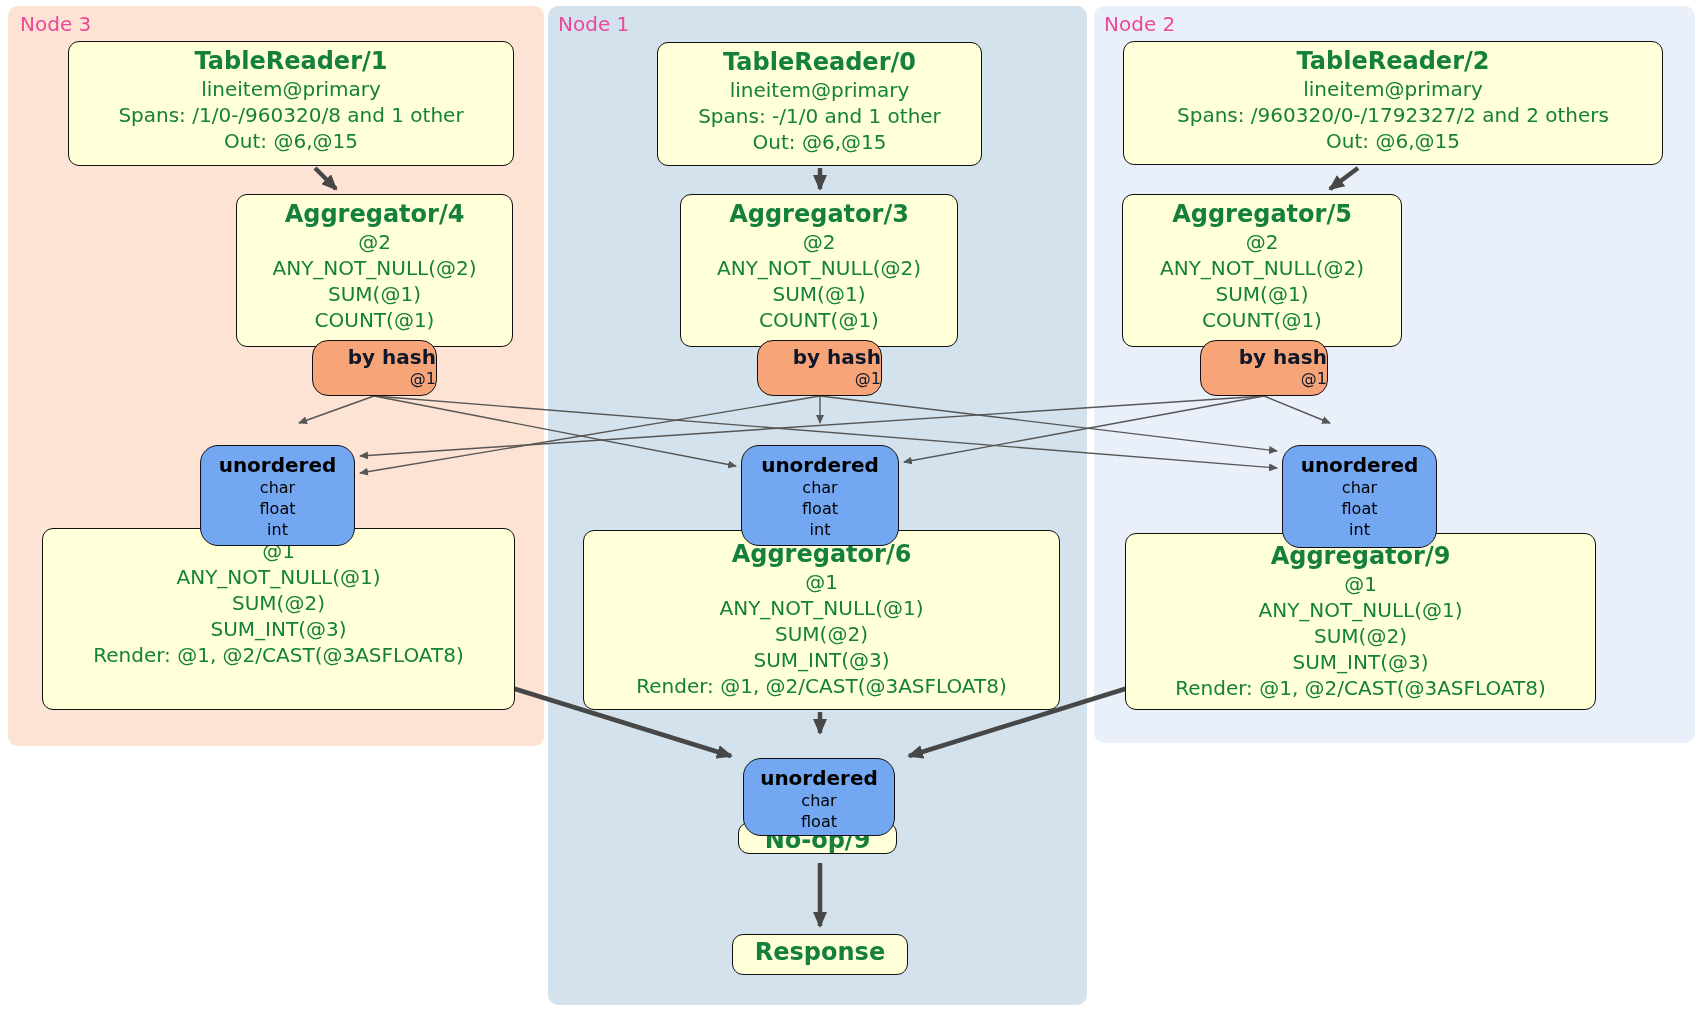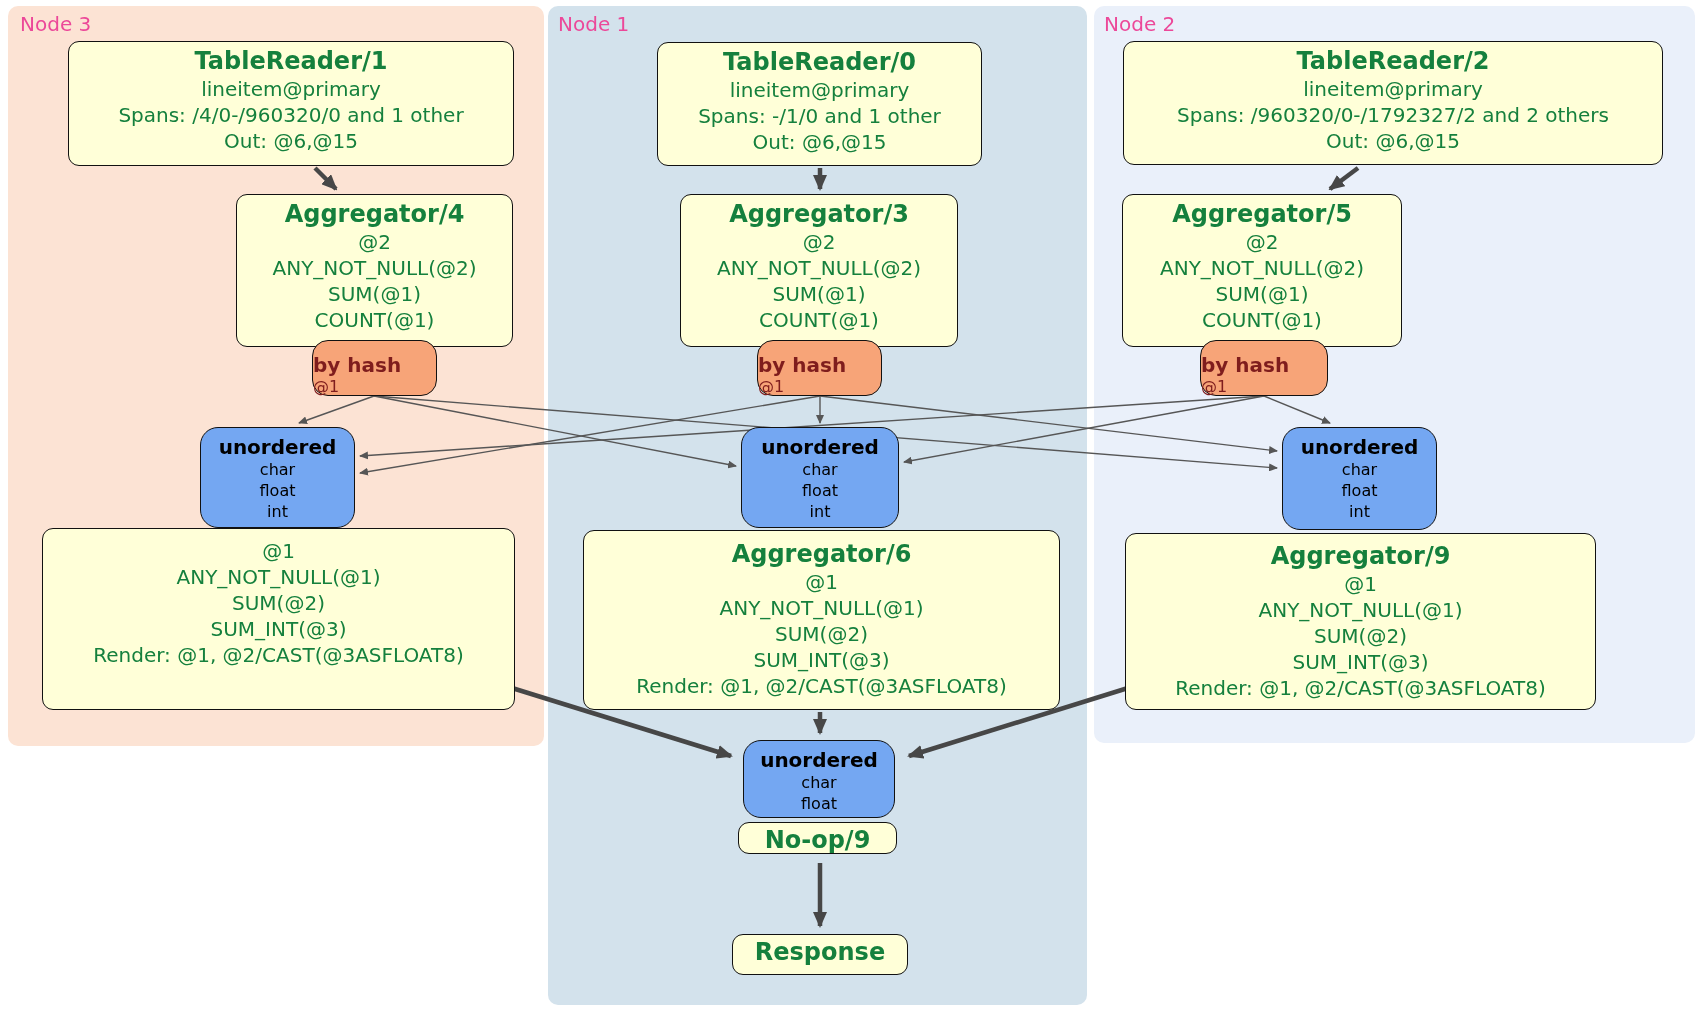--- a/index.html
+++ b/index.html
@@ -10,26 +10,26 @@
   .region-label{position:absolute;font-size:20px;color:#ec4899;}
 
   #edges{position:absolute;left:0;top:0;z-index:2;}
 
   .box{position:absolute;box-sizing:border-box;background:#ffffd8;border:1.6px solid #111;
        border-radius:11px;text-align:center;color:#15803d;z-index:3;padding-top:5px;}
   .box .title{font-weight:bold;font-size:24px;line-height:29px;white-space:nowrap;}
   .box .line{font-size:20px;line-height:26px;white-space:nowrap;}
 
   .router{position:absolute;box-sizing:border-box;background:#f7a478;border:1.6px solid #111;
-          border-radius:16px;text-align:left;color:#7f1d1d;z-index:4;padding-top:12px;}
+          border-radius:16px;text-align:right;color:#0f172a;z-index:4;padding-top:4px;}
   .router .title{font-weight:bold;font-size:20px;line-height:24px;}
   .router .line{font-size:16px;line-height:20px;}
 
   .sync{position:absolute;box-sizing:border-box;background:#74a7f2;border:1.6px solid #111;
-        border-radius:18px;text-align:center;color:#000;z-index:4;padding-top:7px;}
+        border-radius:18px;text-align:center;color:#000;z-index:4;padding-top:7px;margin-top:18px;}
   .sync .title{font-weight:bold;font-size:20px;line-height:24px;}
   .sync .line{font-size:16px;line-height:21px;}
 
   .terminal{padding-top:3px;}
 </style>
 </head>
 <body>
 
 <div id="stage">
 
@@ -68,21 +68,21 @@
       <line x1="512" y1="688" x2="731" y2="756" marker-end="url(#arr-thick)"></line>
       <line x1="820" y1="712" x2="820" y2="733" marker-end="url(#arr-thick)"></line>
       <line x1="1128" y1="688" x2="909" y2="756" marker-end="url(#arr-thick)"></line>
       <line x1="820" y1="863" x2="820" y2="926" marker-end="url(#arr-thick)"></line>
     </g>
   </svg>
 
   <div class="box" style="left:68px;top:41px;width:446px;height:125px;">
     <div class="title">TableReader/1</div>
     <div class="line">lineitem@primary</div>
-    <div class="line">Spans: /4/0-/960320/0 and 1 other</div>
+    <div class="line">Spans: /1/0-/960320/8 and 1 other</div>
     <div class="line">Out: @6,@15</div>
   </div>
 
   <div class="box" style="left:236px;top:194px;width:277px;height:153px;">
     <div class="title">Aggregator/4</div>
     <div class="line">@2</div>
     <div class="line">ANY_NOT_NULL(@2)</div>
     <div class="line">SUM(@1)</div>
     <div class="line">COUNT(@1)</div>
   </div>

